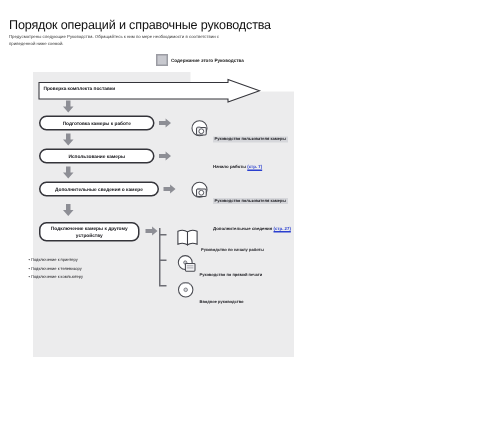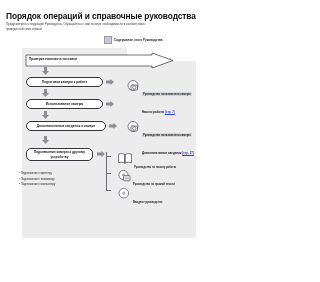--- a/index.html
+++ b/index.html
@@ -8,21 +8,21 @@
     background:#ffffff;
     font-family:"Liberation Sans","DejaVu Sans",sans-serif;
     color:#1a1a1a;
     position:relative;
   }
   .page{position:absolute;inset:0;}
 
   
   .title{
     position:absolute;left:6px;top:11px;
-    font-size:8.4px;font-weight:bold;letter-spacing:-0.1px;
+    font-size:8.4px;font-weight:normal;letter-spacing:-0.1px;
     color:#111;white-space:nowrap;
   }
   .subtitle{
     position:absolute;left:6px;top:22px;width:150px;
     font-size:2.9px;line-height:1.55;color:#3a3a3a;
   }
 
   
   .legend{
     position:absolute;left:104px;top:36px;

